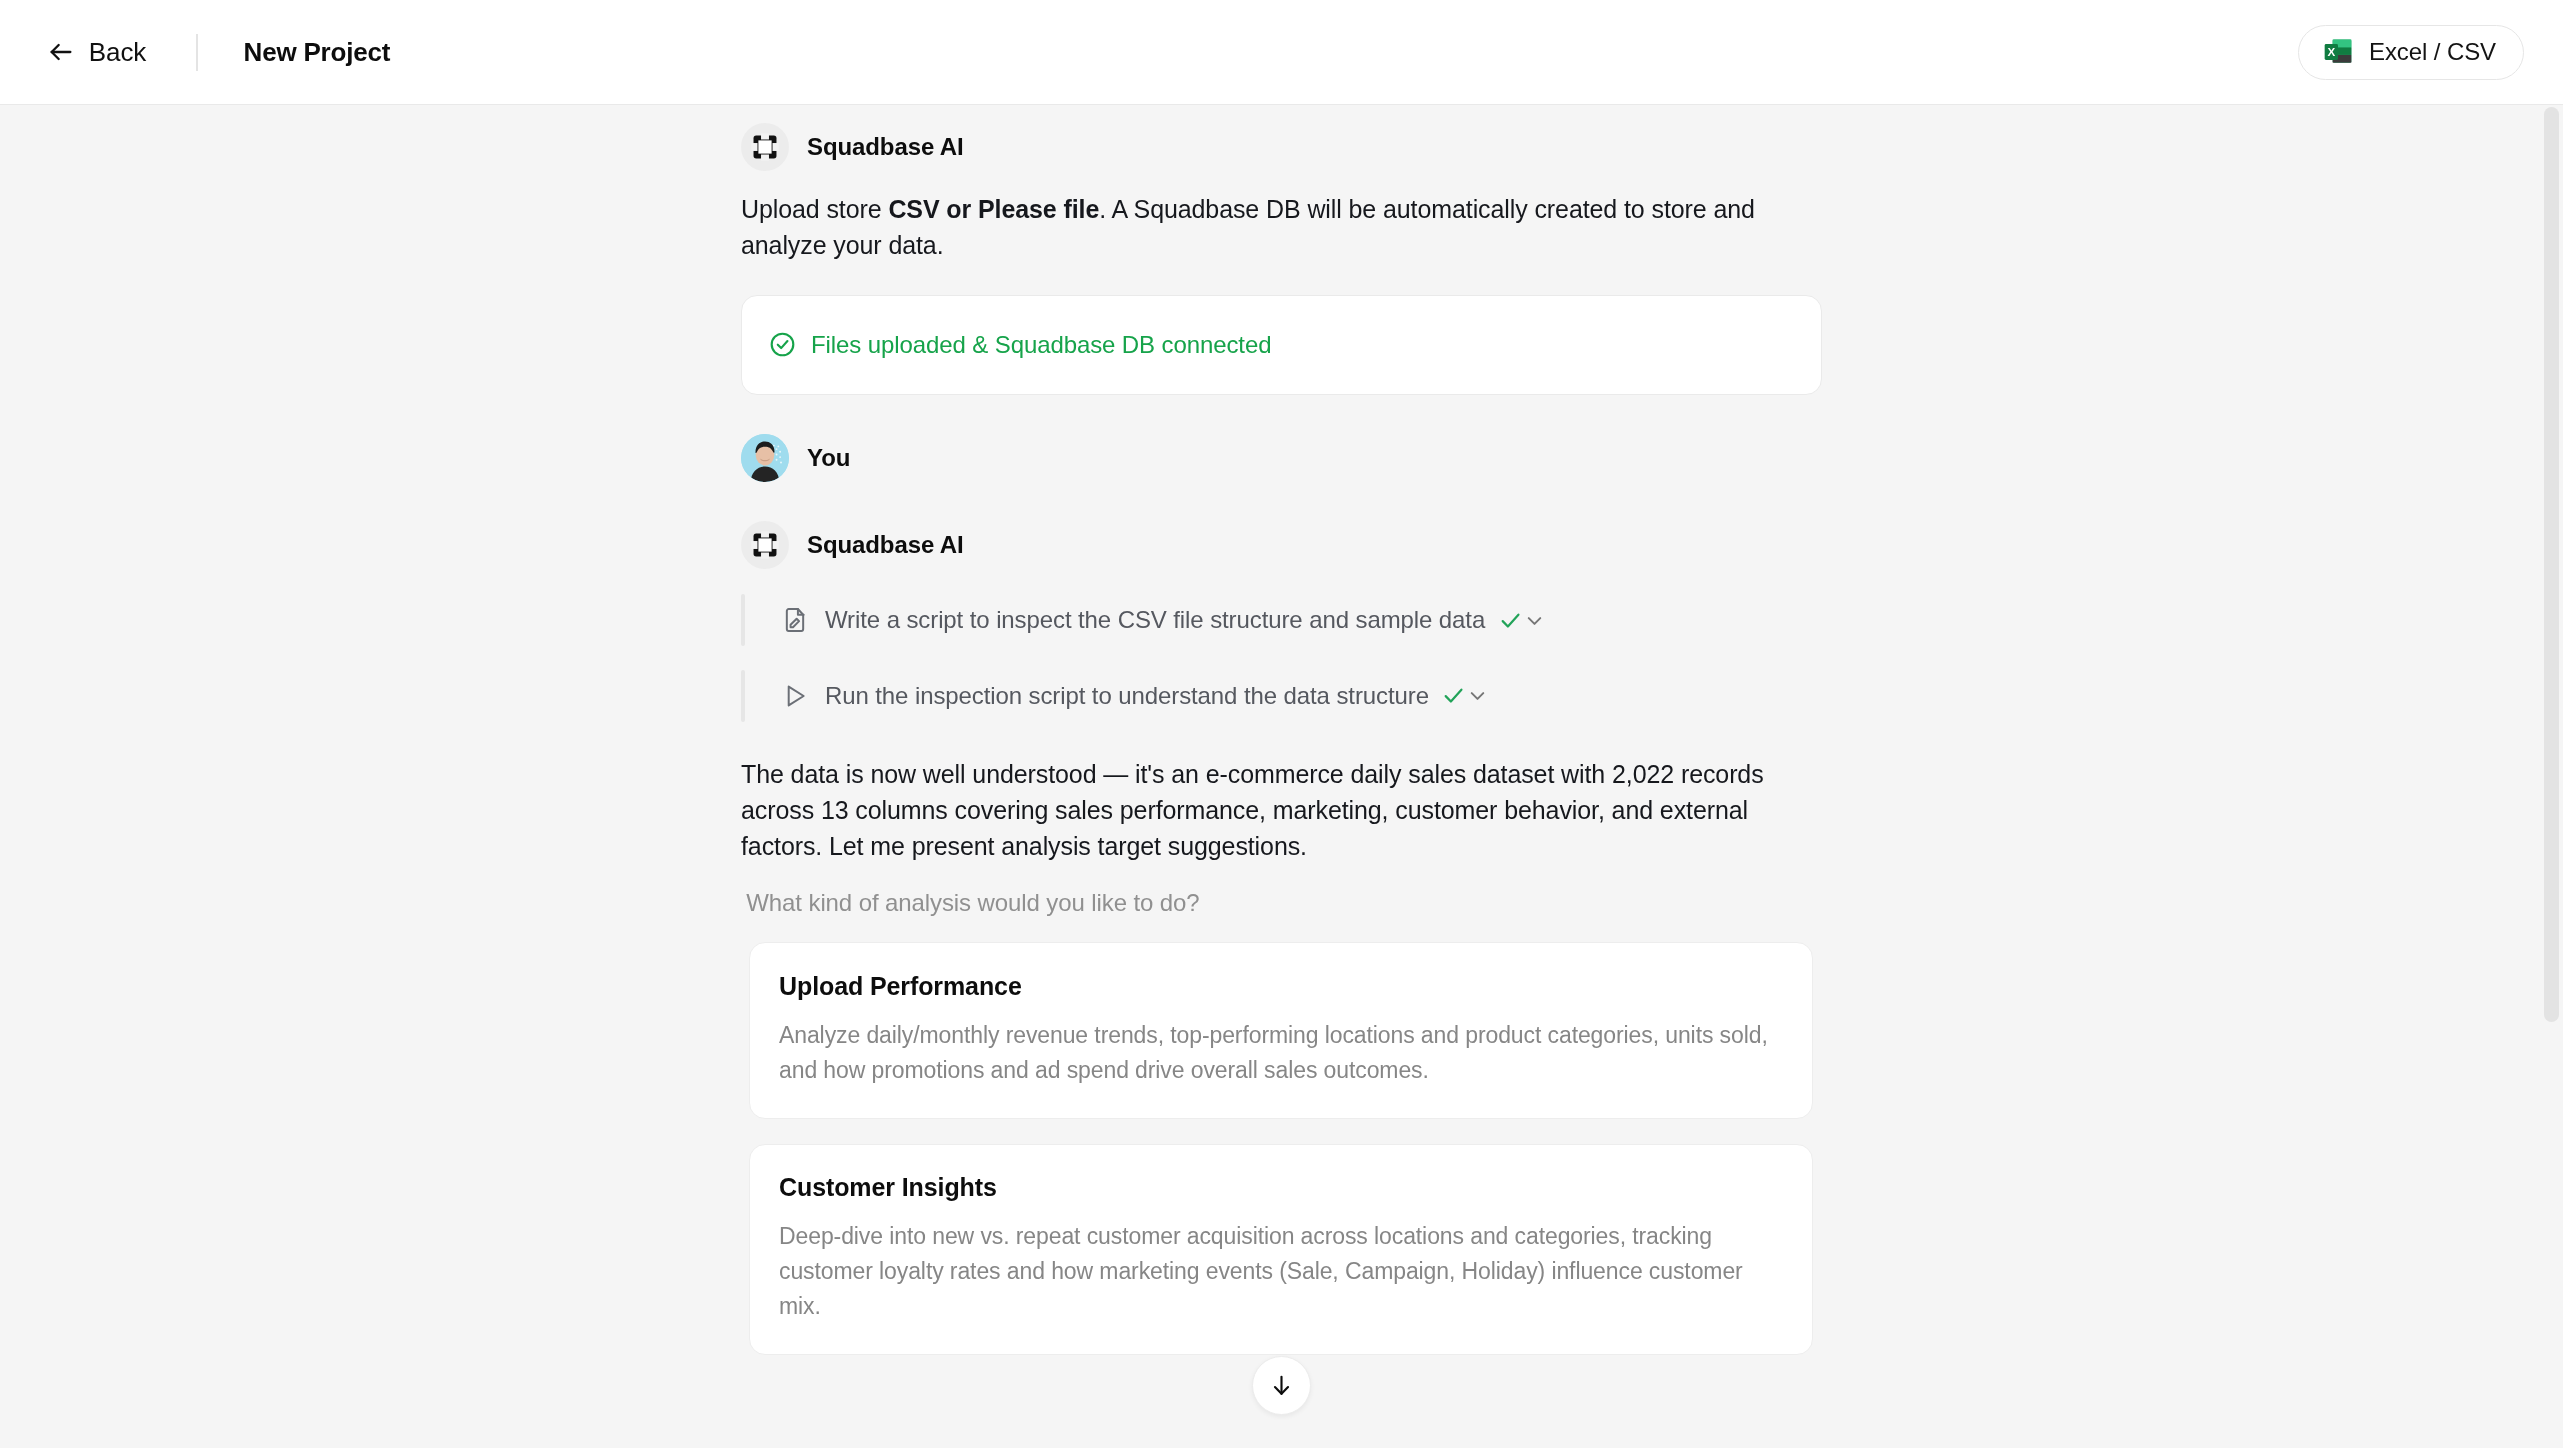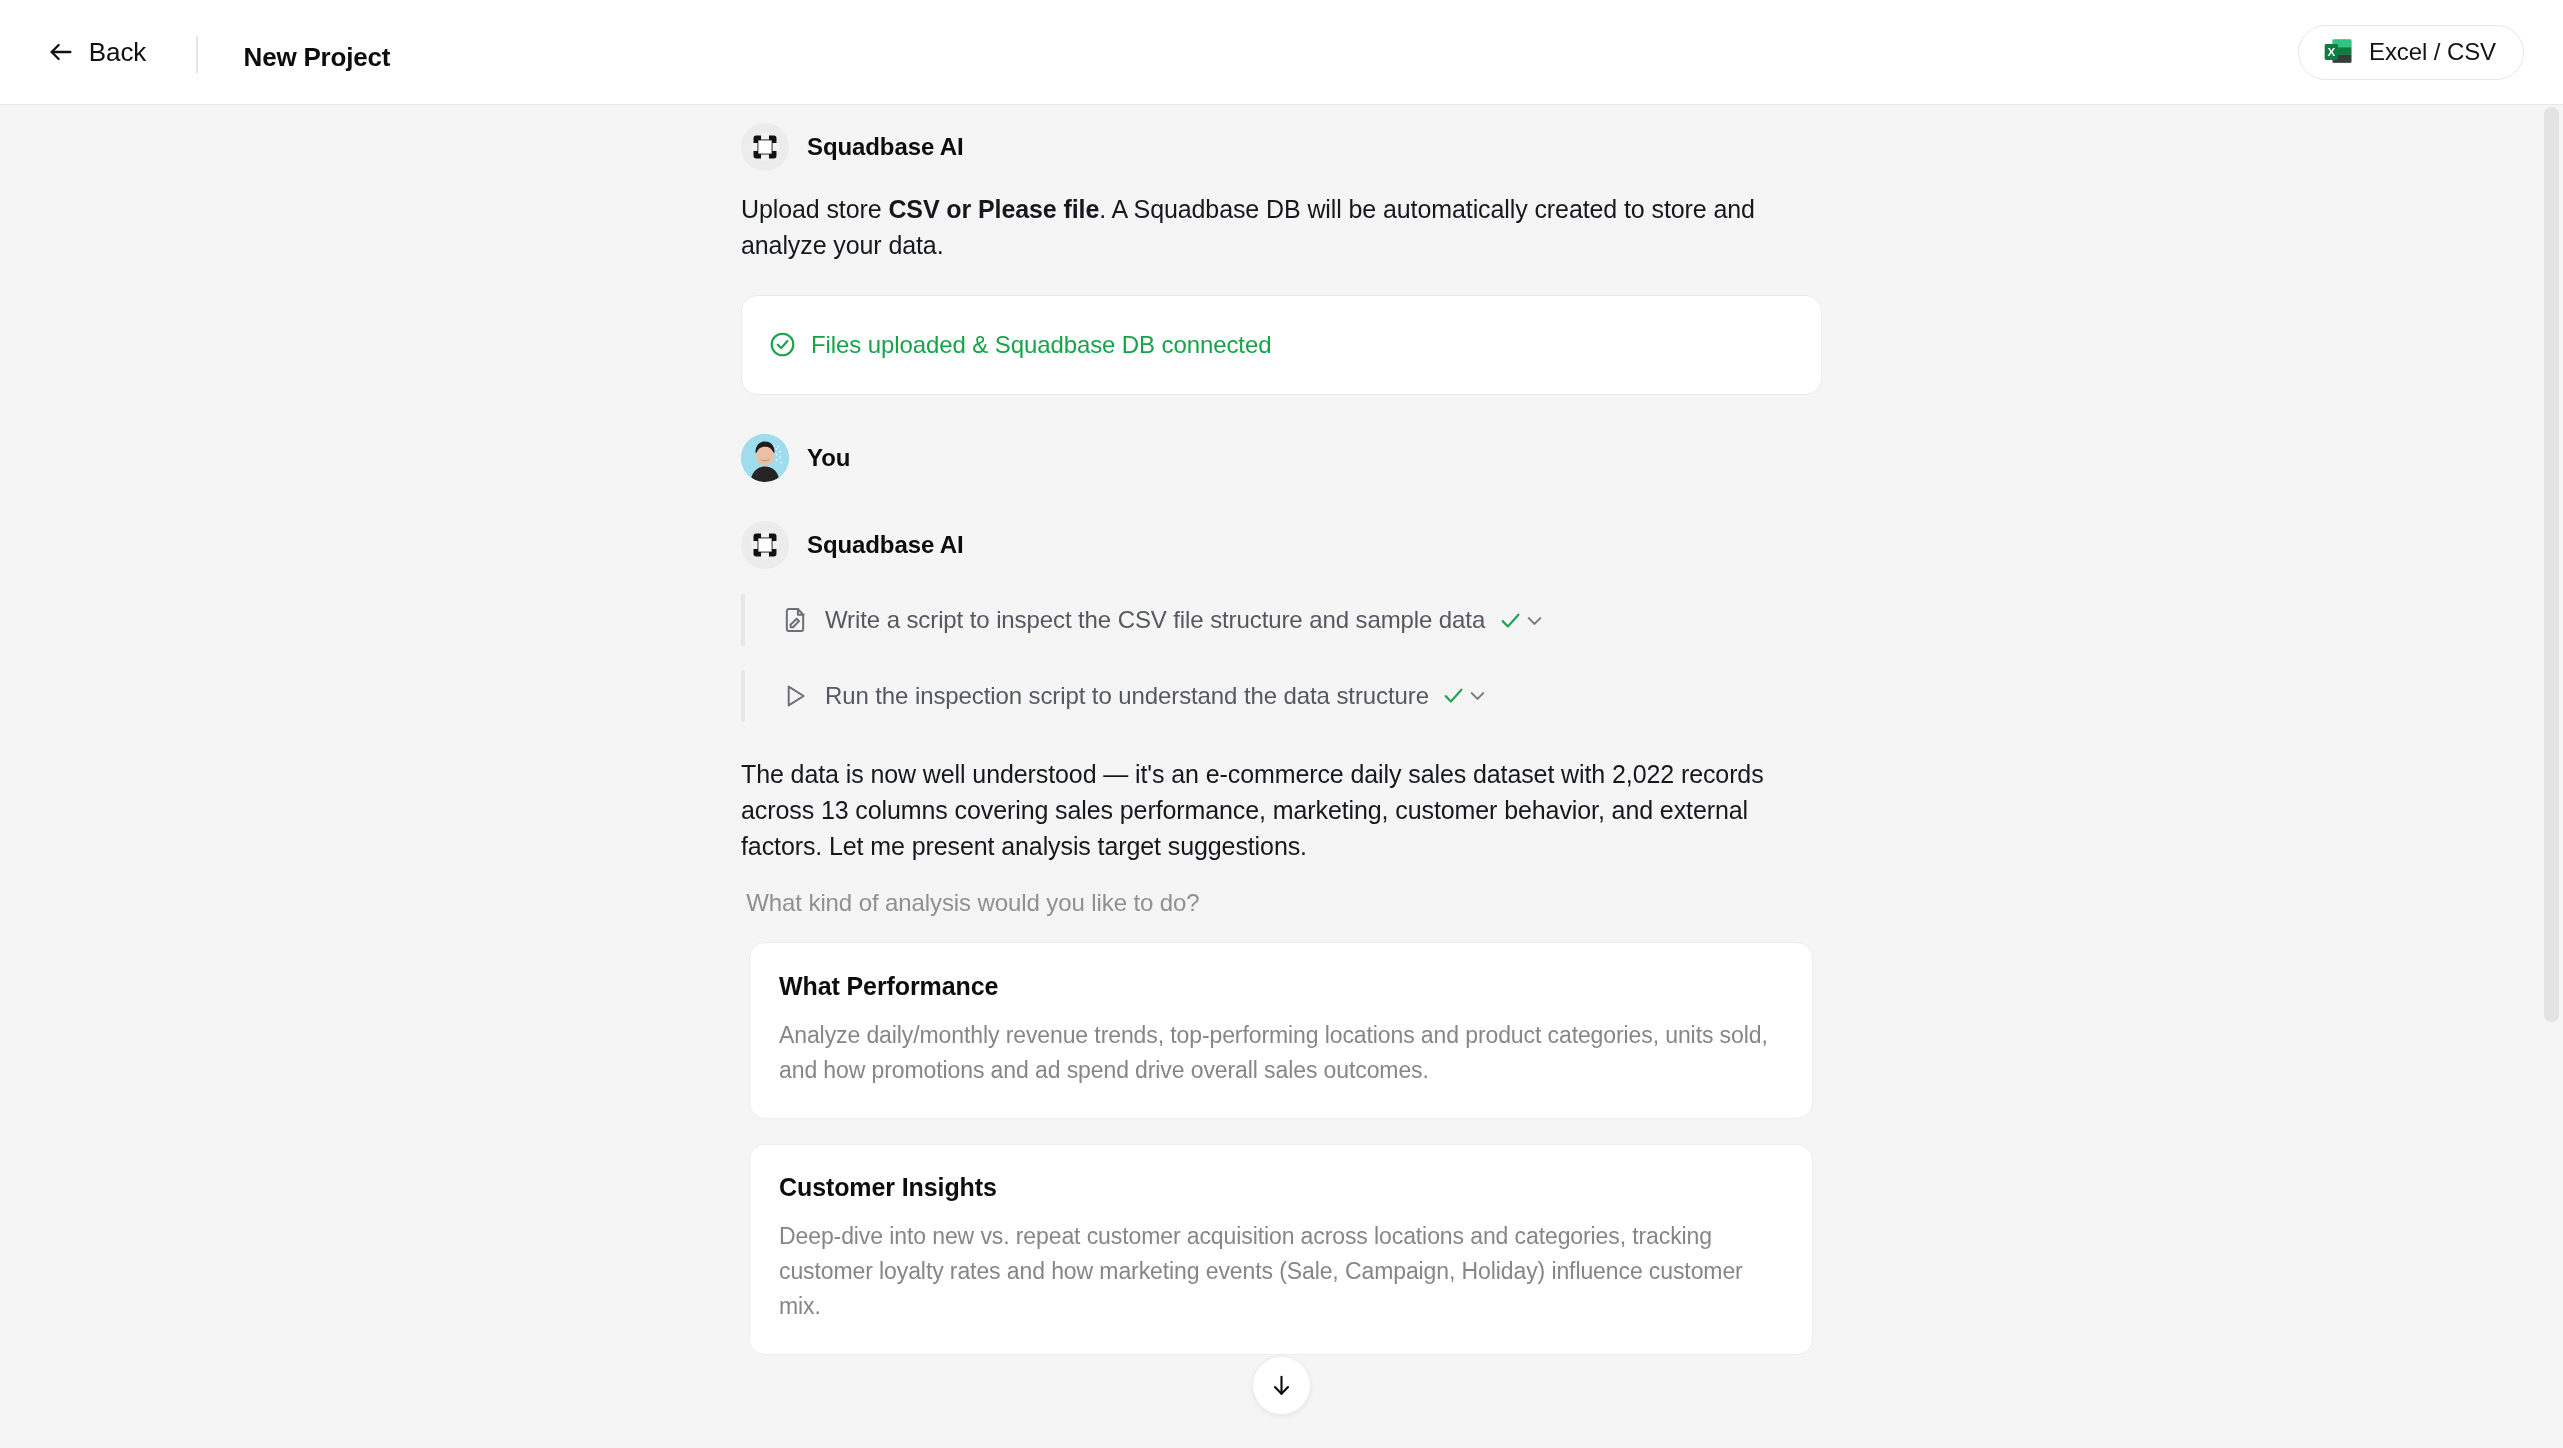--- a/index.html
+++ b/index.html
@@ -20,21 +20,21 @@
     width: 2563px;
     height: 105px;
     background: #ffffff;
     border-bottom: 0.9px solid #e9e9e9;
     display: flex;
     align-items: center;
     z-index: 30;
   }
   .topbar-left {
     display: flex;
-    align-items: flex-end;
+    align-items: center;
     margin-left: 43px;
     gap: 16px;
   }
   .back-button {
     display: flex;
     align-items: center;
     gap: 14.2px;
     background: none;
     border: none;
     cursor: pointer;
@@ -435,21 +435,21 @@
 
       </div>
 
       <div class="analysis-para">The data is now well understood — it's an e-commerce daily sales dataset with 2,022 records across 13 columns covering sales performance, marketing, customer behavior, and external factors. Let me present analysis target suggestions.</div>
 
       <div class="analysis-question">What kind of analysis would you like to do?</div>
 
       <div class="suggestions">
 
         <div class="suggest-card">
-          <div class="suggest-title">What Performance</div>
+          <div class="suggest-title">Upload Performance</div>
           <div class="suggest-desc">Analyze daily/monthly revenue trends, top-performing locations and product categories, units sold, and how promotions and ad spend drive overall sales outcomes.</div>
         </div>
 
         <div class="suggest-card">
           <div class="suggest-title">Customer Insights</div>
           <div class="suggest-desc">Deep-dive into new vs. repeat customer acquisition across locations and categories, tracking customer loyalty rates and how marketing events (Sale, Campaign, Holiday) influence customer mix.</div>
         </div>
 
       </div>
     </div>

